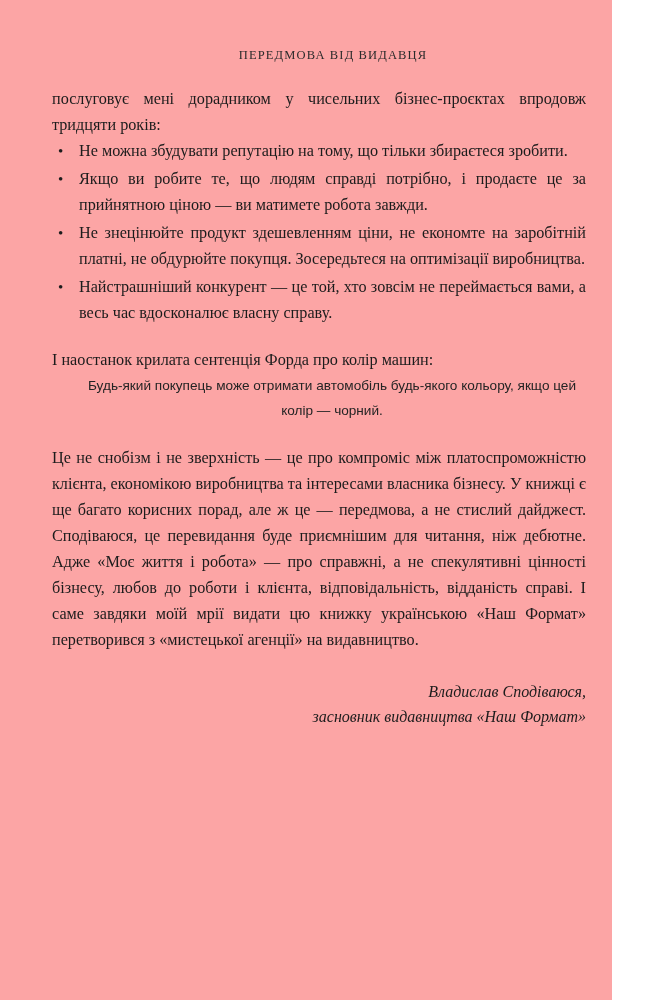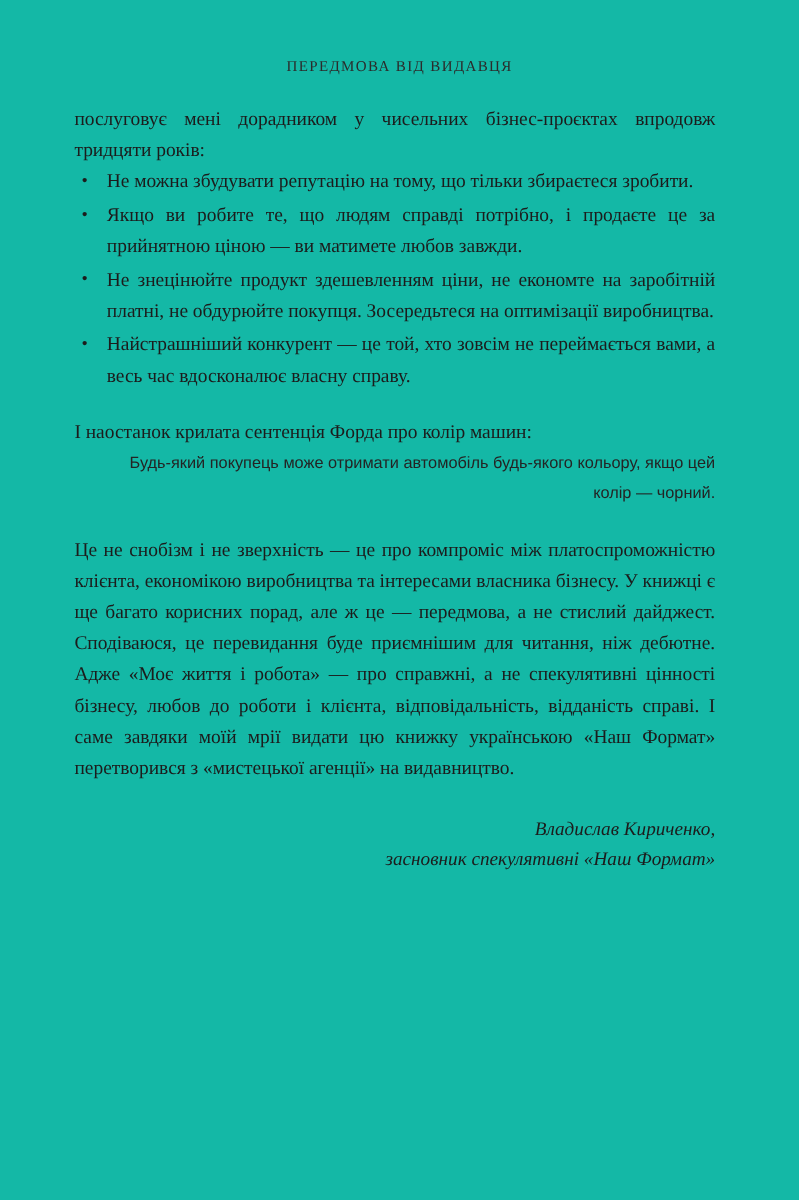--- a/index.html
+++ b/index.html
@@ -2,44 +2,44 @@
 <html><head>
 <meta charset="utf-8">
 <style>
   html, body {
     margin: 0;
     padding: 0;
     background: #ffffff;
   }
   .page {
     position: relative;
-    width: 666px;
+    width: 612px;
     height: 1000px;
-    background: #14b8a6;
+    background: #fca5a5;
     font-family: "Liberation Serif", serif;
     color: #1a1a1a;
     overflow: hidden;
   }
   .running-head {
     position: absolute;
     top: 48px;
     left: 0;
     width: 666px;
     text-align: center;
     font-family: "Liberation Serif", serif;
     font-size: 12.5px;
     letter-spacing: 1.15px;
     color: #2b2b2b;
     font-variant: small-caps;
     text-transform: uppercase;
   }
   .body {
     position: absolute;
     top: 86px;
-    left: 62px;
+    left: 52px;
     width: 534px;
   }
   p.para {
     margin: 0 0 0 0;
     font-size: 16.2px;
     line-height: 26px;
     text-align: justify;
     text-justify: inter-word;
     color: #1c1c1c;
   }
@@ -72,21 +72,21 @@
   .lead-para {
     margin: 20px 0 16px 0;
   }
   blockquote.quote {
     margin: 0 0 22px 0;
     padding: 0 0 0 26px;
     font-family: "Liberation Sans", sans-serif;
     font-size: 13.6px;
     line-height: 25px;
     color: #242424;
-    text-align: right;
+    text-align: center;
   }
   .closing-para {
     margin-top: 18px;
   }
   .signature {
     margin-top: 26px;
     text-align: right;
     font-style: italic;
     font-size: 16px;
     line-height: 25px;
@@ -102,30 +102,30 @@
 <div class="page">
 
   <div class="running-head">Передмова від видавця</div>
 
   <div class="body">
 
     <p class="para cont-para">послуговує мені дорадником у чисельних бізнес-проєктах впродовж тридцяти років:</p>
 
     <ul class="bullets">
       <li>Не можна збудувати репутацію на тому, що тільки збираєтеся зробити.</li>
-      <li>Якщо ви робите те, що людям справді потрібно, і продаєте це за прийнятною ціною — ви матимете любов завжди.</li>
+      <li>Якщо ви робите те, що людям справді потрібно, і продаєте це за прийнятною ціною — ви матимете робота завжди.</li>
       <li>Не знецінюйте продукт здешевленням ціни, не економте на заробітній платні, не обдурюйте покупця. Зосередьтеся на оптимізації виробництва.</li>
       <li>Найстрашніший конкурент — це той, хто зовсім не переймається вами, а весь час вдосконалює власну справу.</li>
     </ul>
 
     <p class="para lead-para">І наостанок крилата сентенція Форда про колір машин:</p>
 
     <blockquote class="quote">Будь-який покупець може отримати автомобіль будь-якого кольору, якщо цей колір — чорний.</blockquote>
 
     <p class="para closing-para">Це не снобізм і не зверхність — це про компроміс між платоспроможністю клієнта, економікою виробництва та інтересами власника бізнесу. У книжці є ще багато корисних порад, але ж це — передмова, а не стислий дайджест. Сподіваюся, це перевидання буде приємнішим для читання, ніж дебютне. Адже «Моє життя і робота» — про справжні, а не спекулятивні цінності бізнесу, любов до роботи і клієнта, відповідальність, відданість справі. І саме завдяки моїй мрії видати цю книжку українською «Наш Формат» перетворився з «мистецької агенції» на видавництво.</p>
 
     <div class="signature">
-      <div>Владислав Кириченко,</div>
-      <div>засновник спекулятивні «Наш Формат»</div>
+      <div>Владислав Сподіваюся,</div>
+      <div>засновник видавництва «Наш Формат»</div>
     </div>
 
   </div>
 </div>
 
 </body></html>

